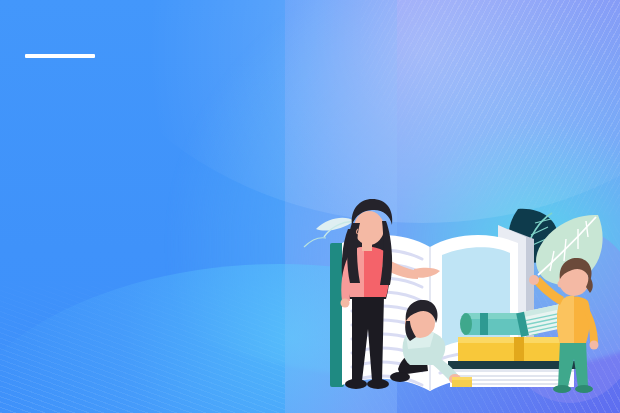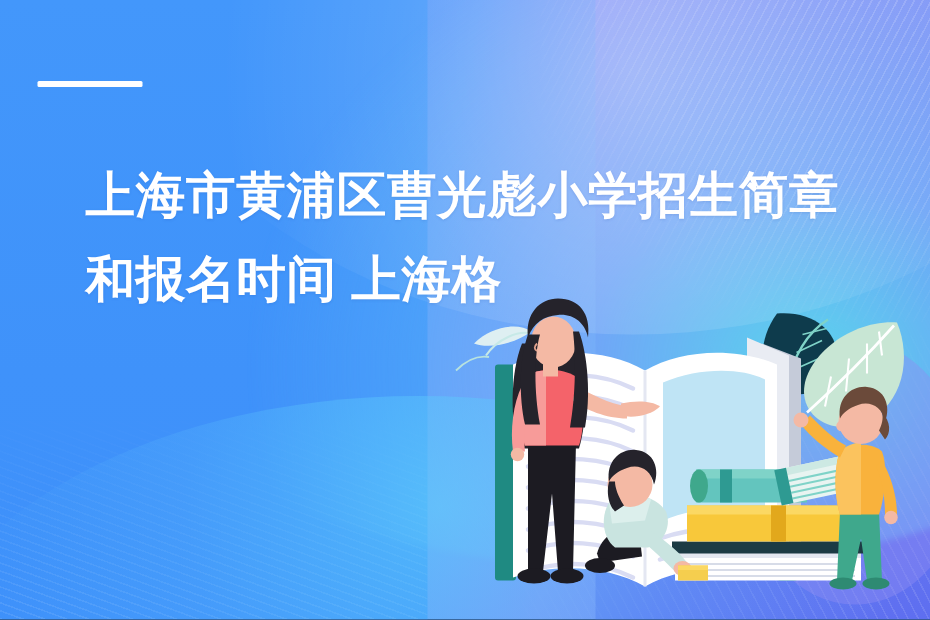--- a/index.html
+++ b/index.html
@@ -65,21 +65,20 @@
   <div class="bg-left"></div>
   <div class="swoosh"></div>
   <div class="swoosh2"></div>
   <div class="hatch"></div>
   <div class="hatch-b"></div>
   <div class="hatch-l"></div>
   <div class="bottom-sweep"></div>
 
   <div class="rule"></div>
 
-  <div class="headline">上海市黄浦区曹光彪小学招生简章和报名时间 上海格</div>
 
   <svg class="illo" viewBox="0 0 318 218" xmlns="http://www.w3.org/2000/svg">
 
     <ellipse cx="268" cy="120" rx="72" ry="88" fill="#8E8DF2" opacity=".42"></ellipse>
 
     <g opacity=".92">
       <path d="M14 34 C26 22, 44 20, 52 26 C42 34, 24 38, 14 34 Z" fill="#E8F6F2"></path>
       <path d="M22 42 C30 30, 44 26, 50 27" stroke="#CFEFE6" stroke-width="1.4" fill="none"></path>
       <path d="M2 52 C10 44, 18 42, 24 43" stroke="#BFE8DC" stroke-width="1.2" fill="none"></path>
     </g>

